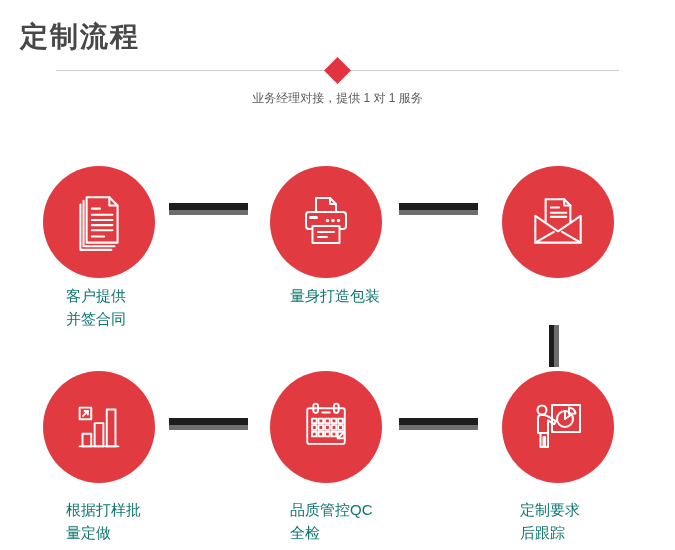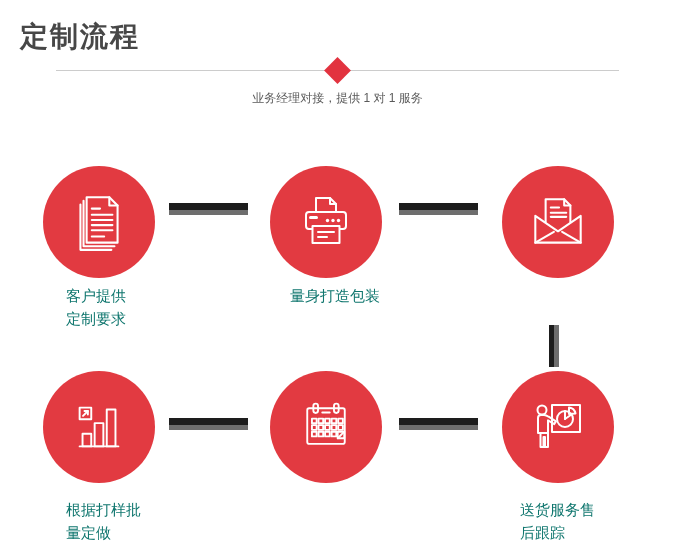--- a/index.html
+++ b/index.html
@@ -147,29 +147,33 @@
   </div>
 
   <div class="connector-h h1"></div>
   <div class="connector-h h2"></div>
   <div class="connector-v"></div>
   <div class="connector-h h3"></div>
   <div class="connector-h h4"></div>
 
   <div class="step-label l1">
     <div>客户提供</div>
-    <div>定制要求</div>
+    <div>并签合同</div>
   </div>
   <div class="step-label l2">
     <div>量身打造包装</div>
   </div>
   <div class="step-label l3">
   </div>
   <div class="step-label l4">
     <div>根据打样批</div>
     <div>量定做</div>
   </div>
+  <div class="step-label l5">
+    <div>品质管控QC</div>
+    <div>全检</div>
+  </div>
   <div class="step-label l6">
-    <div>送货服务售</div>
+    <div>定制要求</div>
     <div>后跟踪</div>
   </div>
 
 </div>
 
 </body></html>

